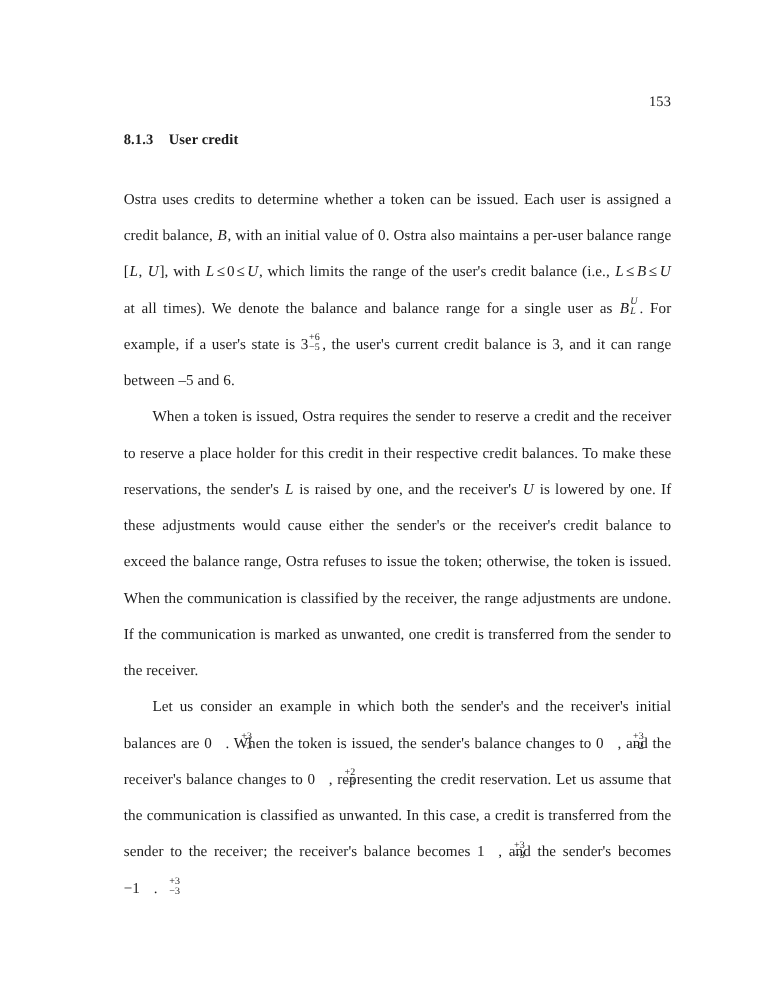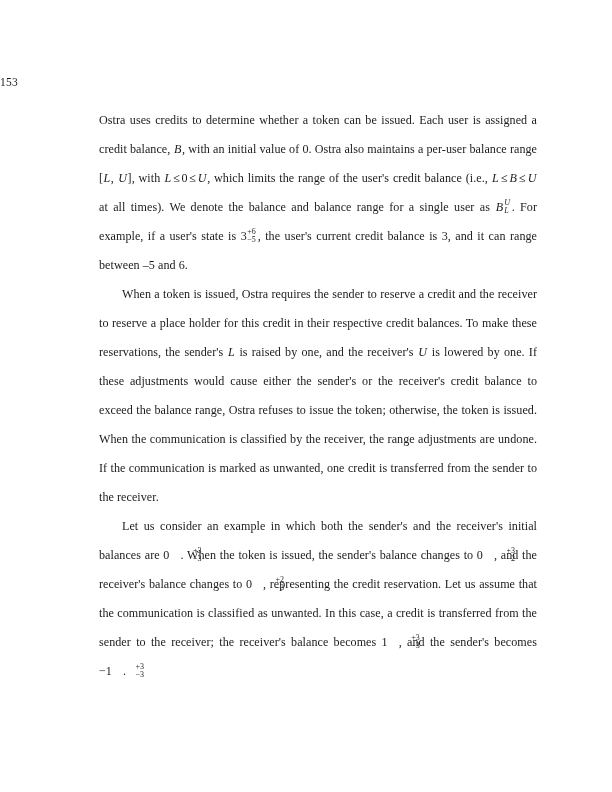--- a/index.html
+++ b/index.html
@@ -15,21 +15,21 @@
     color: #1b1b1b;
     overflow: hidden;
   }
 
   
   .page-number {
     position: absolute;
     top: 76px;
     left: 0;
     width: 537px;
-    text-align: left;
+    text-align: right;
     font-size: 11.5px;
     letter-spacing: 0.2px;
     color: #1b1b1b;
   }
 
   
   .text-column {
     position: absolute;
     left: 99px;
     top: 106px;
@@ -109,18 +109,21 @@
     font-style: italic;
   }
 </style>
 </head>
 <body>
 
 <div class="page-number">153</div>
 
 <div class="text-column">
 
+  <h3 class="section-heading">
+    <span class="num">8.1.3</span><span>User credit</span>
+  </h3>
 
   <p class="body-par" id="par-0">Ostra uses credits to determine whether a token can be issued. Each user is assigned a credit balance, <span class="mv">B</span>, with an initial value of 0. Ostra also maintains a per-user balance range [<span class="mv">L</span>, <span class="mv">U</span>], with <span class="mv">L</span><span class="mop">≤</span><span class="mnum">0</span><span class="mop">≤</span><span class="mv">U</span>, which limits the range of the user's credit balance (i.e., <span class="mv">L</span><span class="mop">≤</span><span class="mv">B</span><span class="mop">≤</span><span class="mv">U</span> at all times). We denote the balance and balance range for a single user as <span style="white-space: nowrap;"><span class="mv">B</span><span class="supsub ital"><span class="sup">U</span><span class="sub">L</span></span><span class="supsub-space narrow"></span></span>. For example, if a user's state is <span style="white-space: nowrap;"><span class="mnum">3</span><span class="supsub"><span class="sup">+6</span><span class="sub">−5</span></span><span class="supsub-space"></span></span>, the user's current credit balance is 3, and it can range between –5 and 6.</p>
   <p class="body-par indent" id="par-1">When a token is issued, Ostra requires the sender to reserve a credit and the receiver to reserve a place holder for this credit in their respective credit balances. To make these reservations, the sender's <span class="mv">L</span> is raised by one, and the receiver's <span class="mv">U</span> is lowered by one. If these adjustments would cause either the sender's or the receiver's credit balance to exceed the balance range, Ostra refuses to issue the token; otherwise, the token is issued. When the communication is classified by the receiver, the range adjustments are undone. If the communication is marked as unwanted, one credit is transferred from the sender to the receiver.</p>
   <p class="body-par indent" id="par-2">Let us consider an example in which both the sender's and the receiver's initial balances are <span style="white-space: nowrap;"><span class="mnum">0</span><span class="supsub"><span class="sup">+3</span><span class="sub">−3</span></span><span class="supsub-space"></span></span>. When the token is issued, the sender's balance changes to <span style="white-space: nowrap;"><span class="mnum">0</span><span class="supsub"><span class="sup">+3</span><span class="sub">−2</span></span><span class="supsub-space"></span></span>, and the receiver's balance changes to <span style="white-space: nowrap;"><span class="mnum">0</span><span class="supsub"><span class="sup">+2</span><span class="sub">−3</span></span><span class="supsub-space"></span></span>, representing the credit reservation. Let us assume that the communication is classified as unwanted. In this case, a credit is transferred from the sender to the receiver; the receiver's balance becomes <span style="white-space: nowrap;"><span class="mnum">1</span><span class="supsub"><span class="sup">+3</span><span class="sub">−3</span></span><span class="supsub-space"></span></span>, and the sender's becomes <span style="white-space: nowrap;"><span class="mnum">−1</span><span class="supsub"><span class="sup">+3</span><span class="sub">−3</span></span><span class="supsub-space"></span></span>.</p>
 
 </div>
 
 </body></html>

